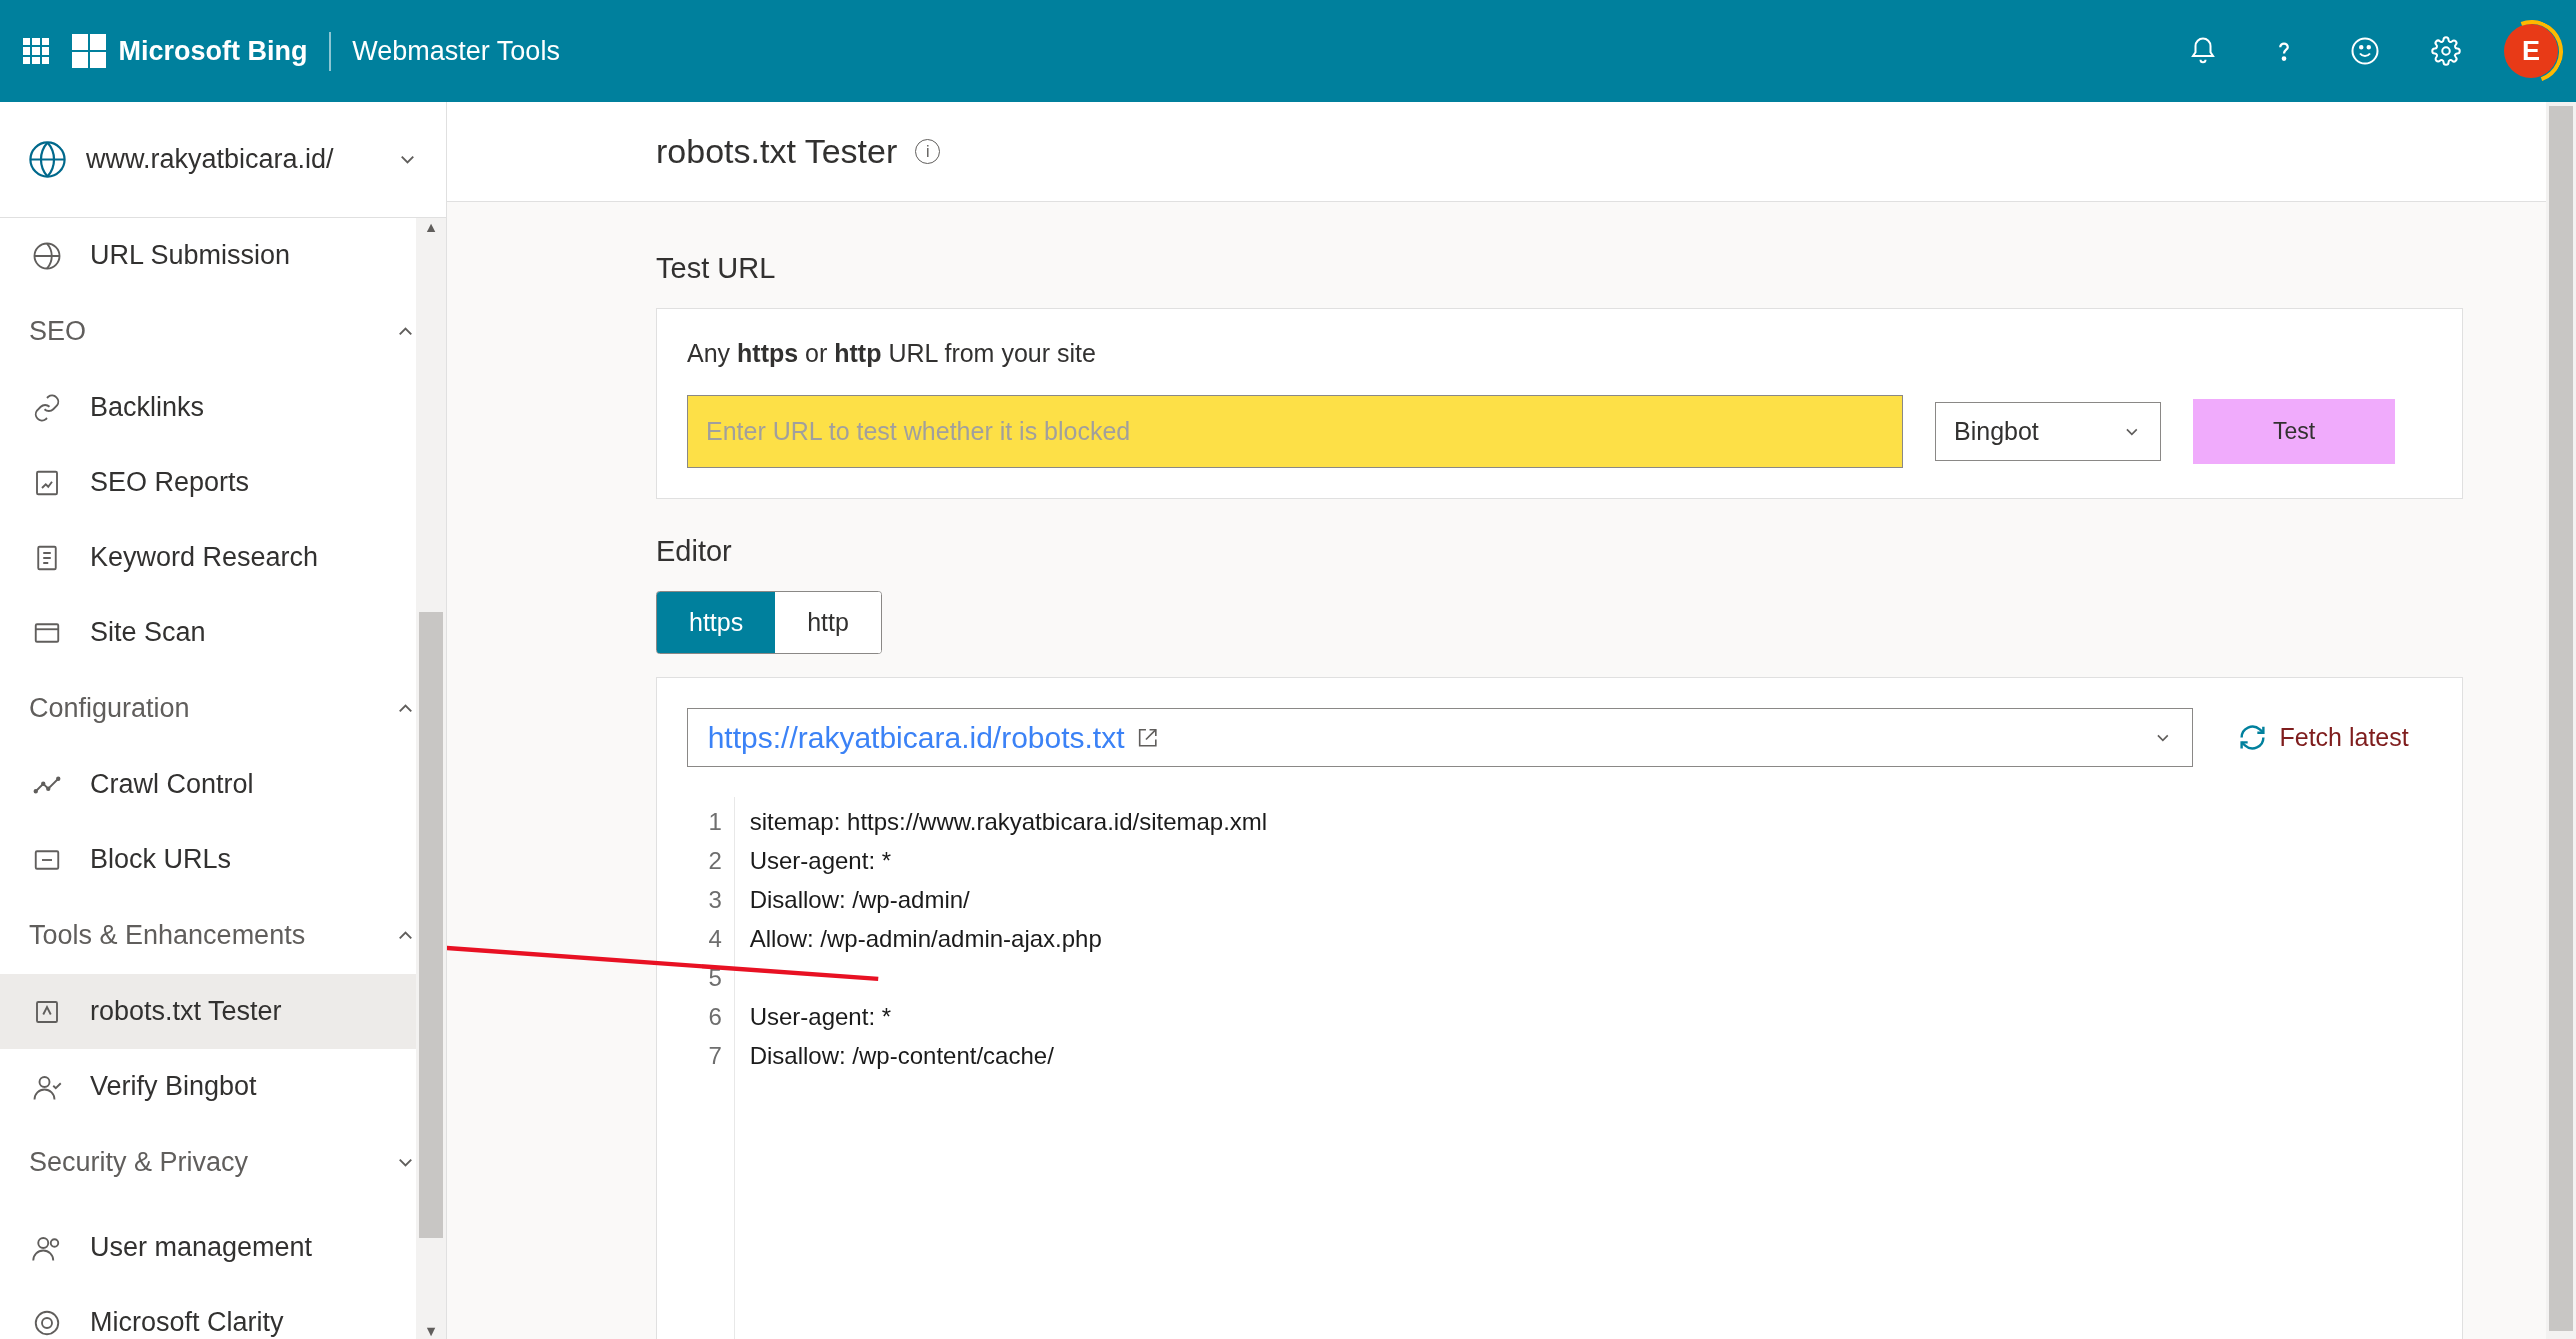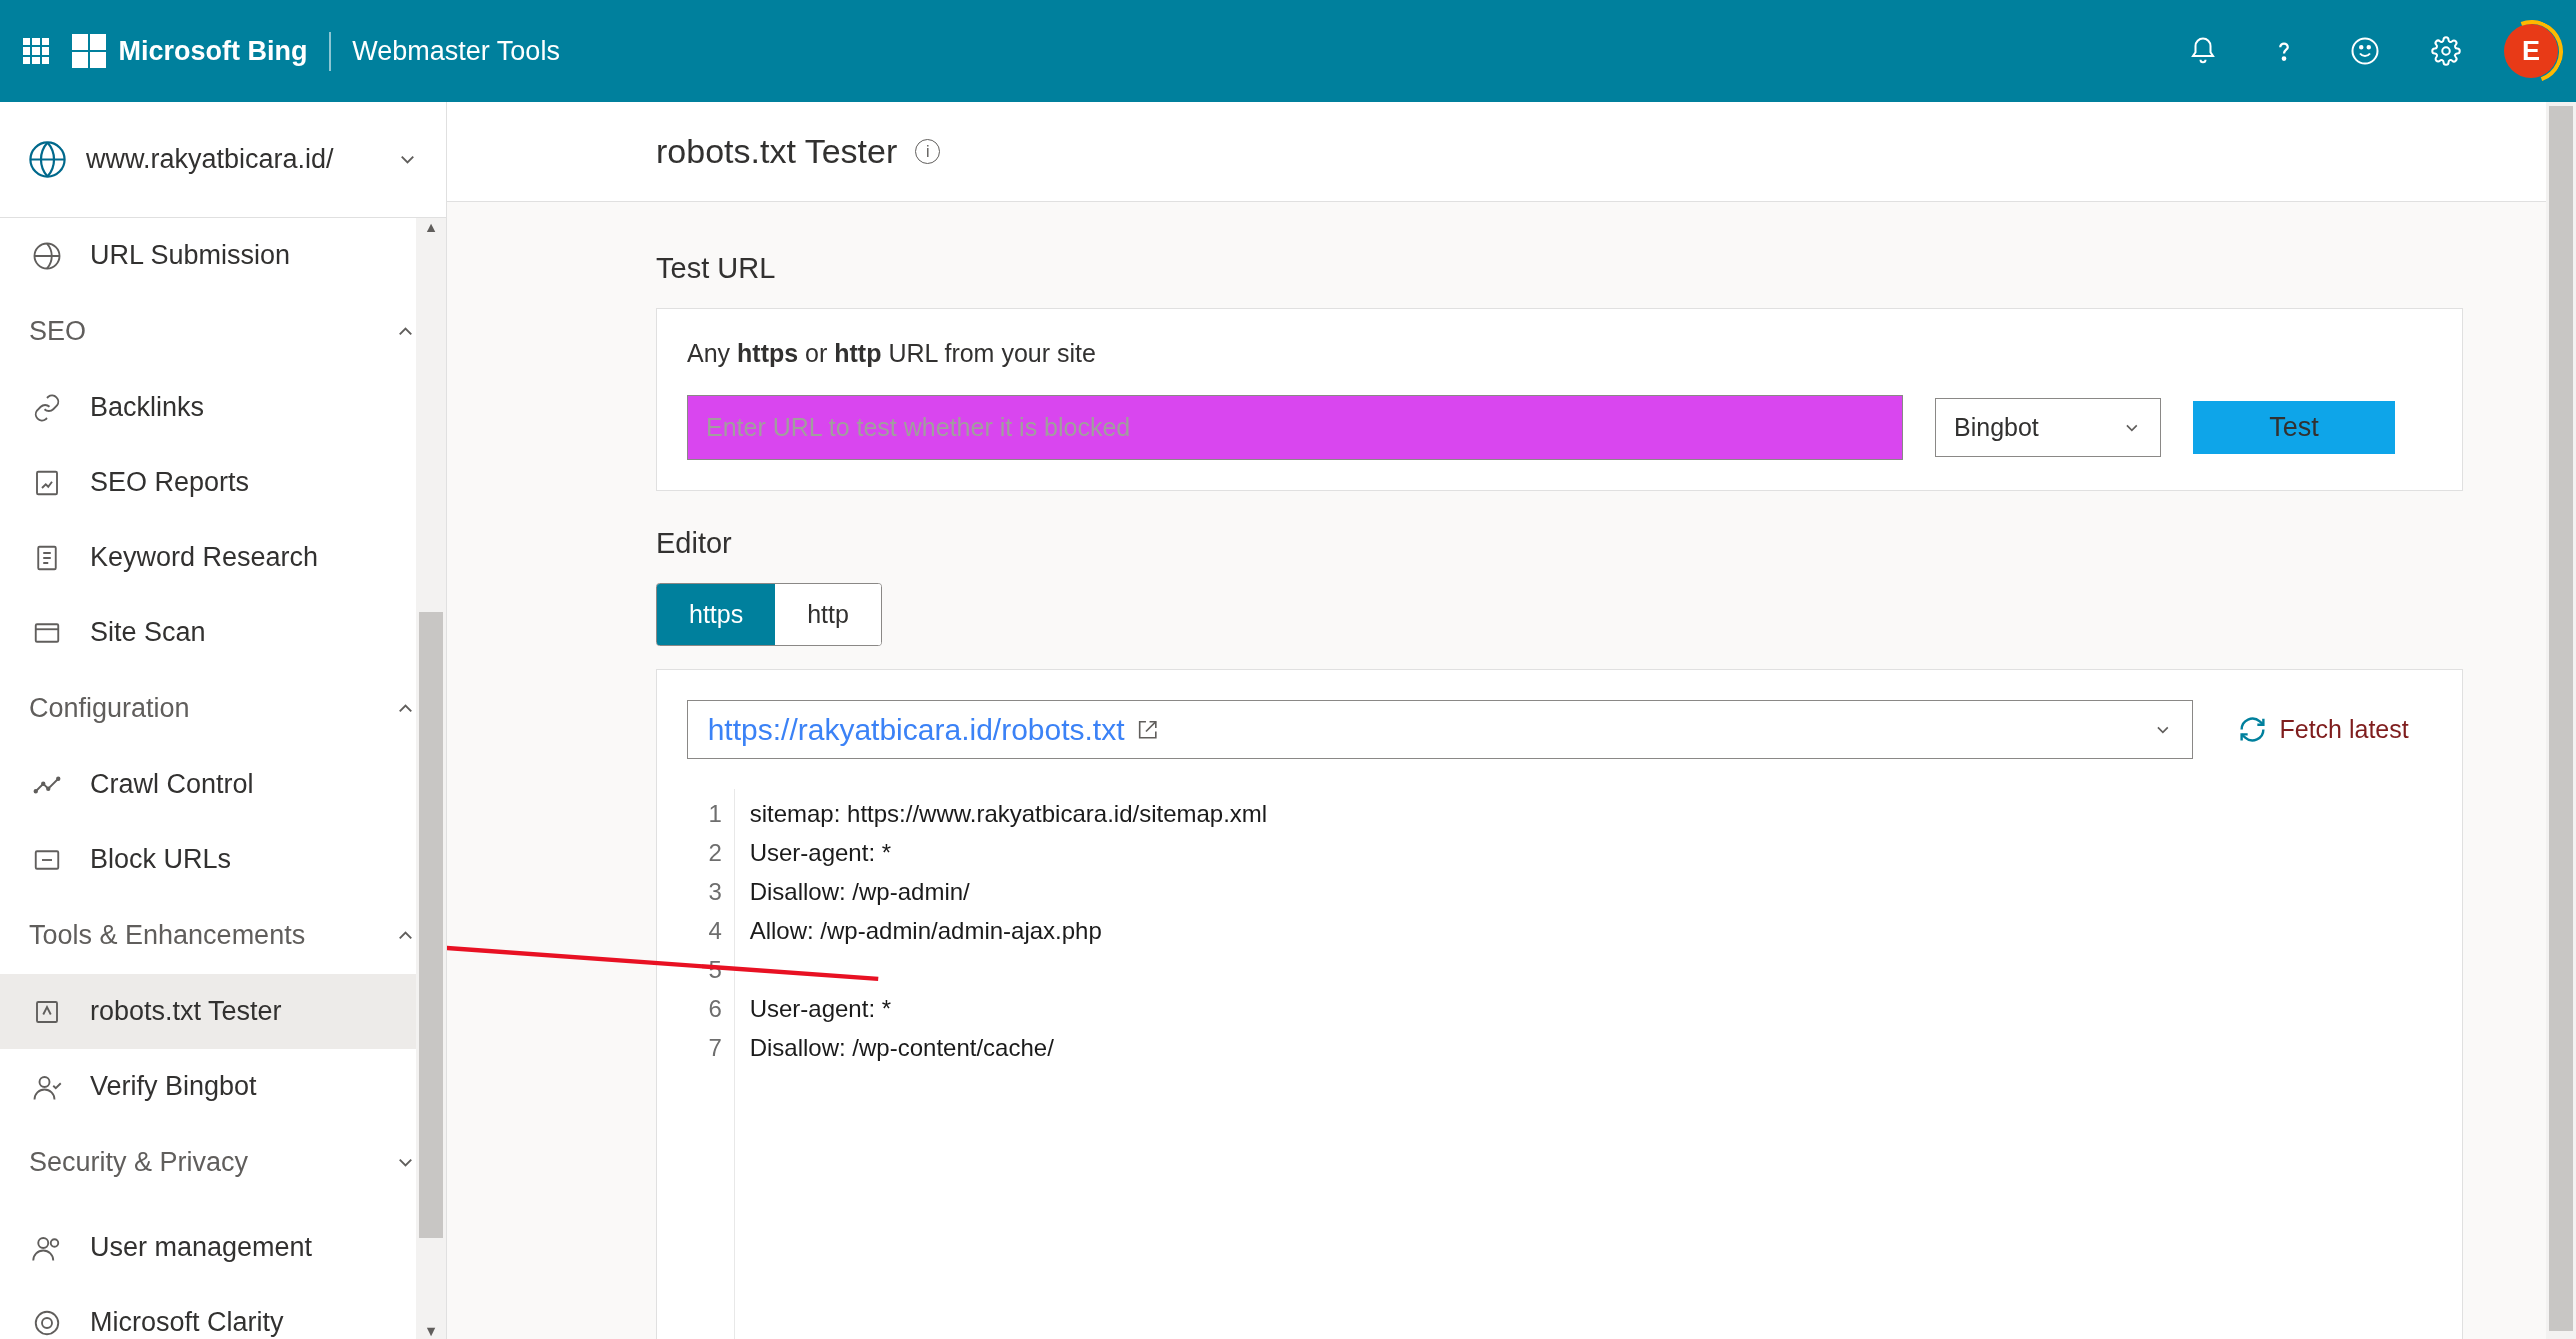--- a/index.html
+++ b/index.html
@@ -29,24 +29,24 @@
 .nav-section{display:flex;align-items:center;justify-content:space-between;padding:0 29px;height:77px;color:#605e5c;font-size:27px;cursor:pointer;}
 .main{flex:1;background:#faf9f8;overflow:auto;position:relative;}
 .page-title{font-size:34px;color:#323130;font-weight:400;}
 .info-icon{width:25px;height:25px;border:1.8px solid #605e5c;border-radius:50%;display:flex;align-items:center;justify-content:center;font-size:16px;color:#605e5c;}
 .section{margin:0 0 36px 0;}
 .section-title{font-size:29px;color:#323130;margin-bottom:23px;font-weight:400;}
 .card{background:#fff;border:0.9px solid #e0e0e0;padding:30px;}
 .hint{font-size:25px;color:#323130;margin-bottom:27px;}
 .hint b{font-weight:600;}
 .input-row{display:flex;gap:32px;align-items:center;}
-.text-input{flex:0 0 1216px;height:65px;border:0.9px solid #8a8886;padding:0 18px;font-size:25px;color:#323130;background:#d946ef;}
+.text-input{flex:0 0 1216px;height:73px;border:0.9px solid #8a8886;padding:0 18px;font-size:25px;color:#323130;background:#fde047;}
 .text-input::placeholder{color:#a19f9d;}
 .select-box{width:226px;height:59px;border:0.9px solid #8a8886;display:flex;align-items:center;justify-content:space-between;padding:0 18px;font-size:25px;color:#323130;background:#fff;}
-.test-btn{width:202px;height:53px;background:#0ea5e9;border:none;font-size:27px;color:#323130;}
+.test-btn{width:202px;height:65px;background:#f0abfc;border:none;font-size:23px;color:#323130;}
 .tab-group{display:flex;border:0.9px solid #8a8886;width:fit-content;border-radius:3.6px;overflow:hidden;}
 .tab{padding:16px 32px;font-size:25px;background:#fff;color:#323130;cursor:pointer;}
 .tab.active{background:#00809d;color:#fff;}
 .editor-card{background:#fff;border:0.9px solid #e0e0e0;padding:30px 30px 0 30px;}
 .url-row{display:flex;gap:45px;align-items:center;margin-bottom:30px;}
 .url-select{flex:0 0 1506px;height:59px;border:0.9px solid #8a8886;display:flex;align-items:center;justify-content:space-between;padding:0 19.7px;font-size:30px;color:#3b82f6;}
 .ext-icon{margin-left:12.5px;color:#605e5c;}
 .fetch{display:flex;align-items:center;gap:12.5px;font-size:25px;color:#7f1d1d;cursor:pointer;}
 .fetch svg{color:#00809d;}
 .code-area{display:flex;font-family:Consolas,monospace;font-size:24px;line-height:39px;}

